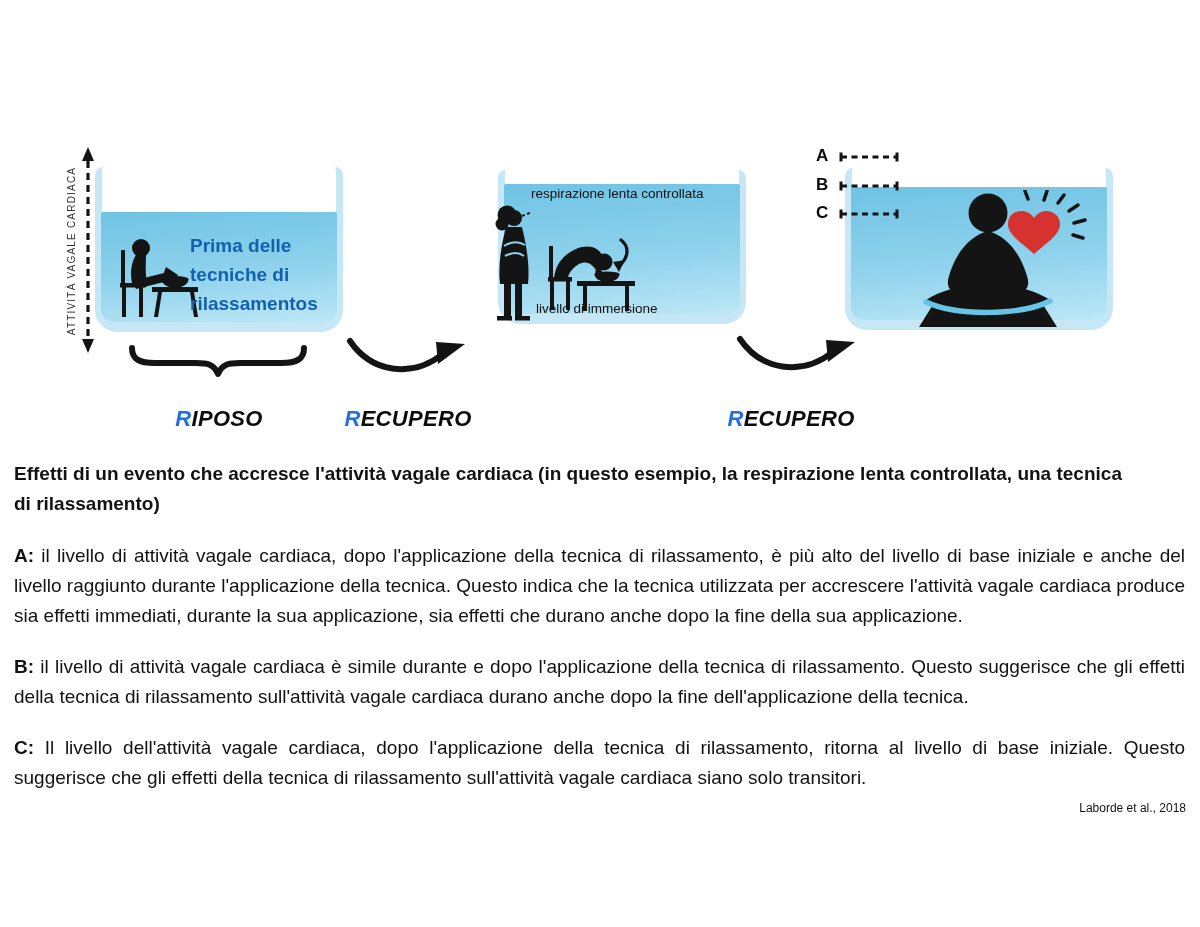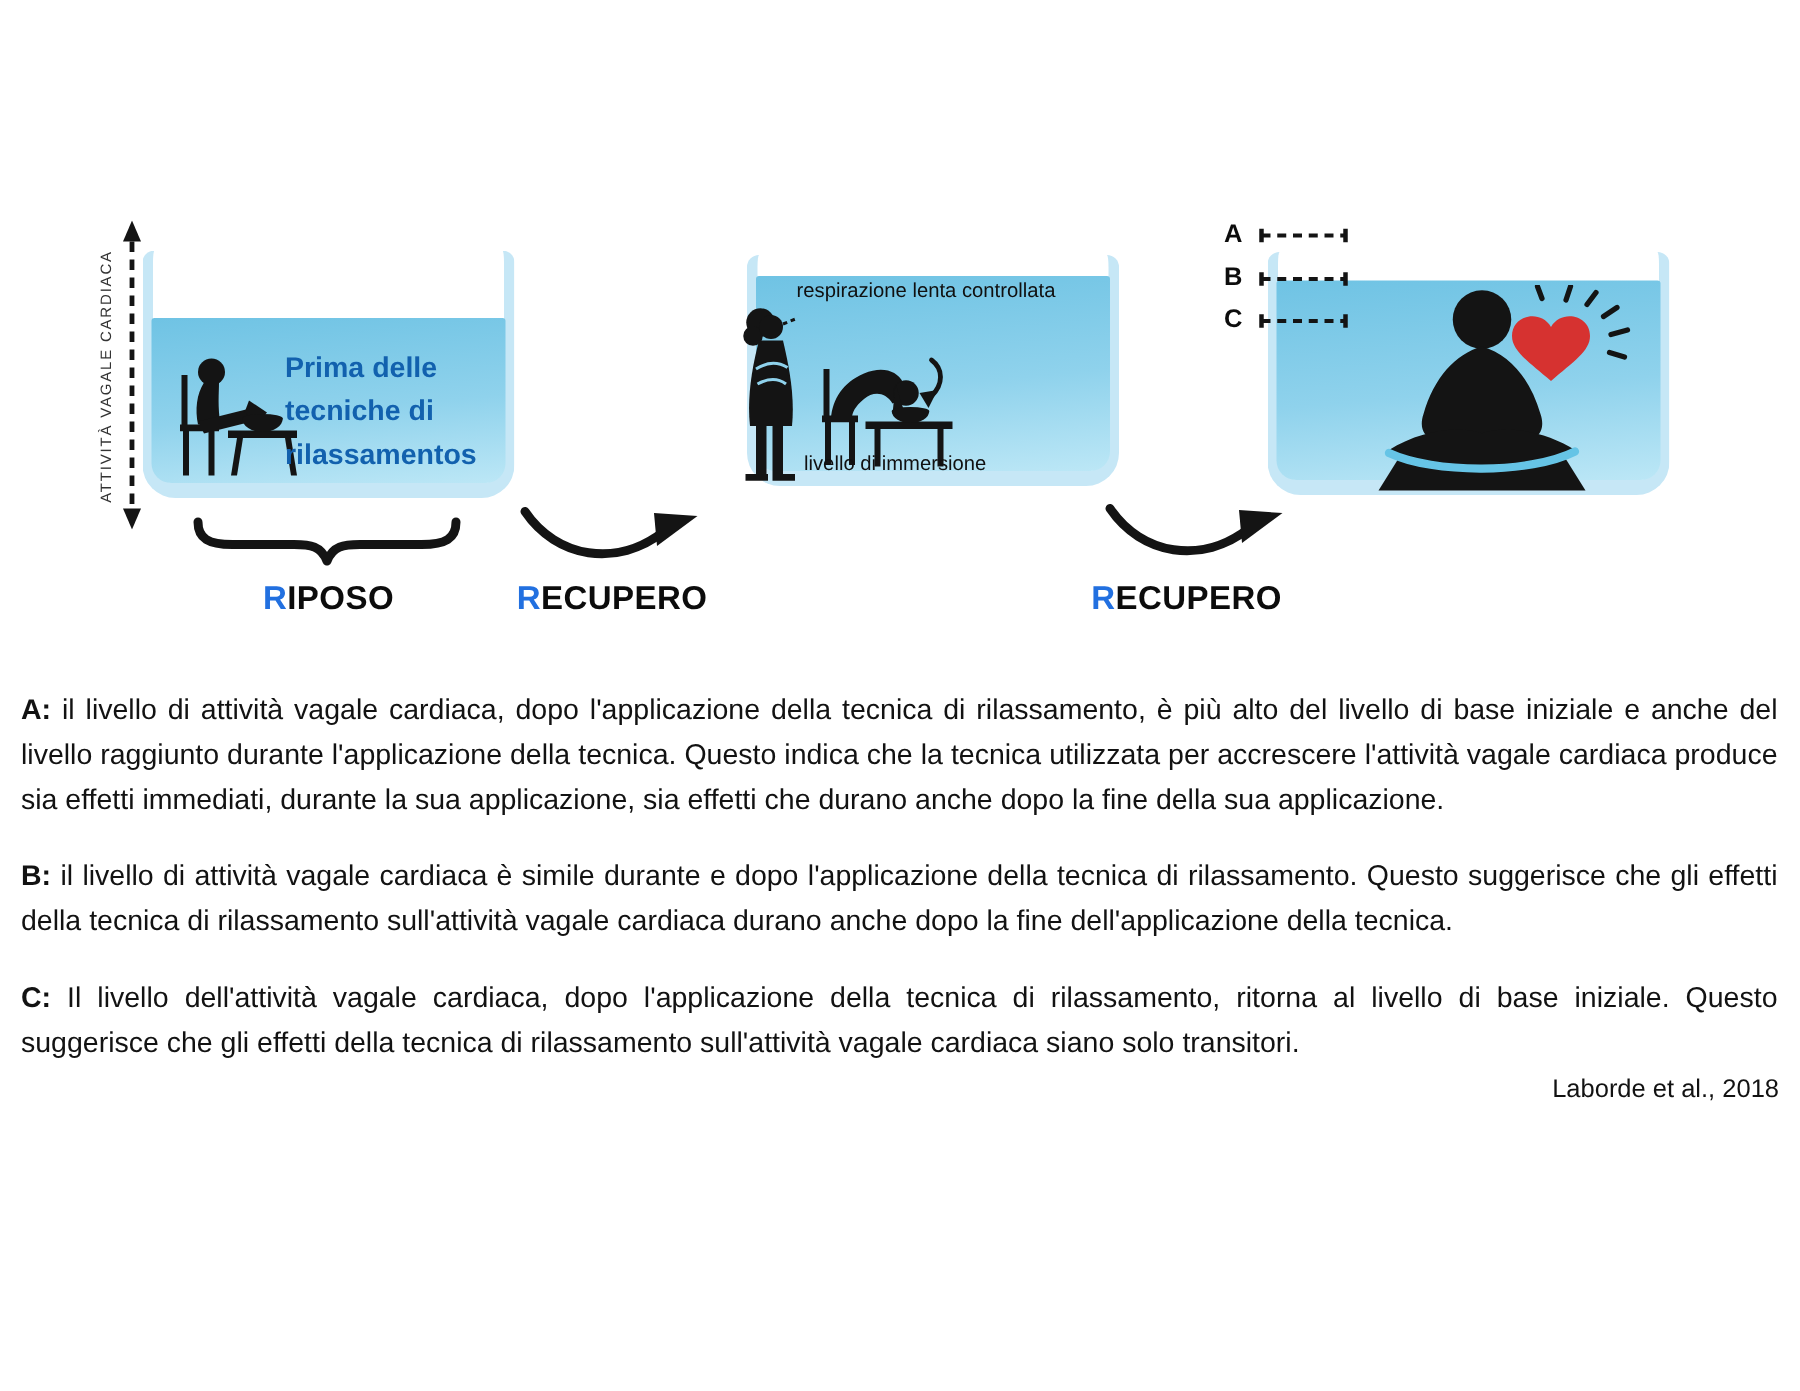--- a/index.html
+++ b/index.html
@@ -41,30 +41,30 @@
   
   .axis-label{
     position:absolute;width:210px;height:16px;text-align:center;
     transform:rotate(-90deg);font-size:10px;letter-spacing:0.12em;color:#333;white-space:nowrap;
   }
   
   .marker-label{position:absolute;font-weight:bold;font-size:17px;z-index:3;color:#0c0c0c;}
   .marker-line{position:absolute;z-index:3;}
   
   .phase{
-    position:absolute;top:386px;text-align:center;font-size:22px;font-weight:800;
-    letter-spacing:0.3px;color:#0c0c0c;
+    position:absolute;top:406px;text-align:center;font-size:22px;font-weight:800;
+    letter-spacing:0.3px;color:#0c0c0c;font-style:italic;
   }
   .phase-initial{color:var(--color-accent_blue);}
   .connector{position:absolute;}
   
   .caption{position:absolute;left:14px;top:459px;width:1172px;font-size:19px;line-height:30px;color:#121212;}
   .caption .heading{margin:0 0 22px 0;font-weight:bold;max-width:1128px;}
   .caption .para{margin:0 1px 21px 0;text-align:justify;}
-  .caption .citation{margin:0;text-align:right;font-size:17px;}
+  .caption .citation{margin:0;text-align:right;font-size:12px;}
   
   .ink-f{fill:var(--color-ink);}
   .ink-s{stroke:var(--color-ink);}
   .no-f{fill:none;}
   .heart-f{fill:var(--color-heart_red);}
   .wave-s{stroke:var(--color-wave_blue);}
   .detail-s{stroke:var(--color-water_mid);}
 </style>
 </head>
 <body>
@@ -190,19 +190,20 @@
     <span class="phase-initial">R</span><span>IPOSO</span>
   </div>
   <div class="phase" style="left:332px;width:152px">
     <span class="phase-initial">R</span><span>ECUPERO</span>
   </div>
   <div class="phase" style="left:712px;width:158px">
     <span class="phase-initial">R</span><span>ECUPERO</span>
   </div>
 
   <div class="caption">
+    <p class="heading">Effetti di un evento che accresce l'attività vagale cardiaca (in questo esempio, la respirazione lenta controllata, una tecnica di rilassamento)</p>
     <p class="para"><b>A:</b><span> il livello di attività vagale cardiaca, dopo l'applicazione della tecnica di rilassamento, è più alto del livello di base iniziale e anche del livello raggiunto durante l'applicazione della tecnica. Questo indica che la tecnica utilizzata per accrescere l'attività vagale cardiaca produce sia effetti immediati, durante la sua applicazione, sia effetti che durano anche dopo la fine della sua applicazione.</span></p>
     <p class="para"><b>B:</b><span> il livello di attività vagale cardiaca è simile durante e dopo l'applicazione della tecnica di rilassamento. Questo suggerisce che gli effetti della tecnica di rilassamento sull'attività vagale cardiaca durano anche dopo la fine dell'applicazione della tecnica.</span></p>
     <p class="para" style="margin-bottom:0"><b>C:</b><span> Il livello dell'attività vagale cardiaca, dopo l'applicazione della tecnica di rilassamento, ritorna al livello di base iniziale. Questo suggerisce che gli effetti della tecnica di rilassamento sull'attività vagale cardiaca siano solo transitori.</span></p>
     <p class="citation">Laborde et al., 2018</p>
   </div>
 
 </div>
 
 </body></html>

